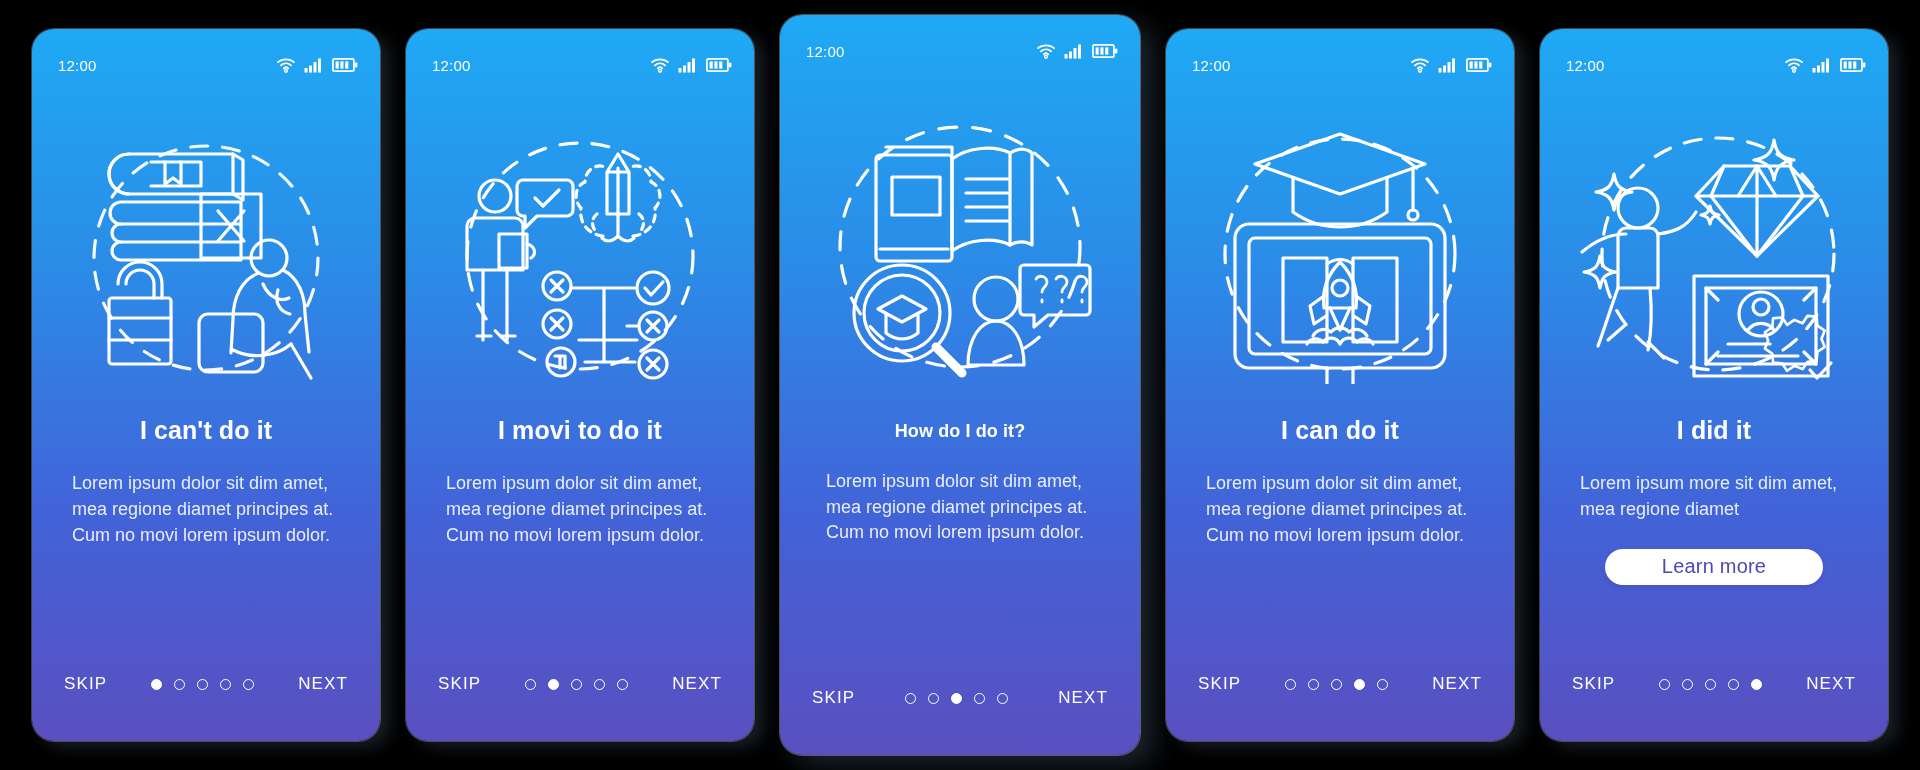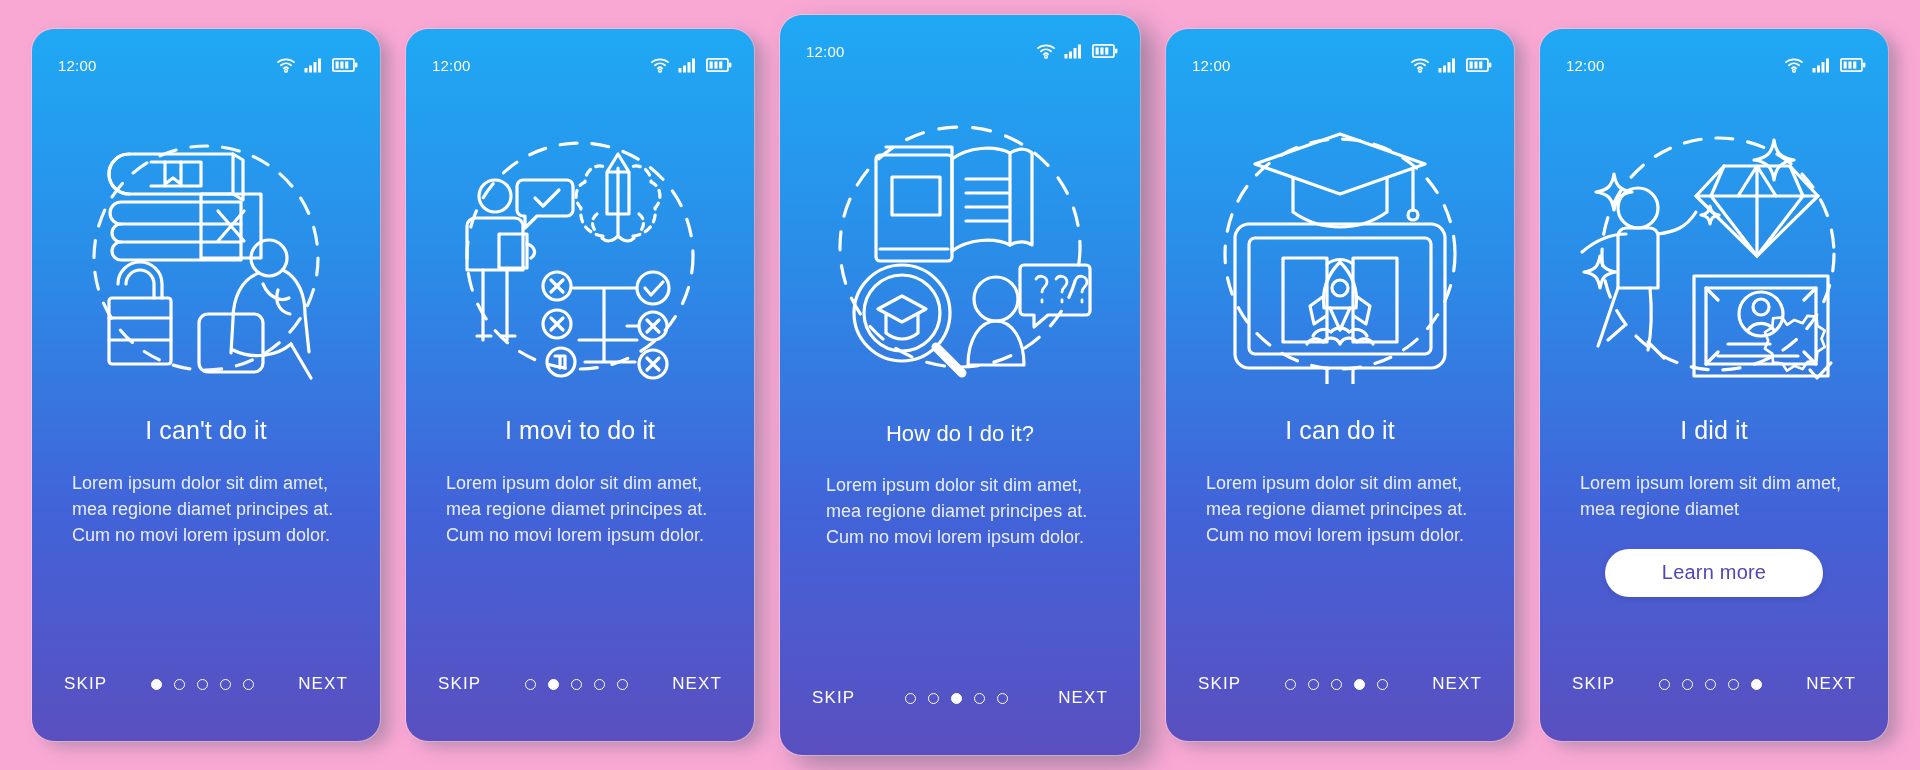--- a/index.html
+++ b/index.html
@@ -9,21 +9,21 @@
     font-family:"Liberation Sans", sans-serif;
     overflow:hidden;
   }
   .stage{
     position:relative;
     width:1920px;height:770px;
     display:flex;
     align-items:center;
     justify-content:center;
     gap:26px;
-    background:#f9a8d4;
+    background:#000000;
   }
   .phone{
     position:relative;
     width:348px;
     height:712px;
     border-radius:22px;
     overflow:hidden;
     background:linear-gradient(180deg,#1fa9f4 0%,#2a8de8 32%,#4263d8 68%,#5a4fc0 100%);
     box-shadow:0 0 0 1px rgba(255,255,255,.25), 10px 6px 16px rgba(70,90,110,.35);
     display:flex;
@@ -67,42 +67,42 @@
   .content{
     flex:1 1 auto;
     display:flex;
     flex-direction:column;
     align-items:center;
     padding:0 24px;
   }
   .title{
     color:#ffffff;
     font-size:25px;
-    font-weight:400;
+    font-weight:700;
     line-height:1.2;
     text-align:center;
     margin:14px 0 0 0;
     letter-spacing:.1px;
   }
-  .phone.featured .title{font-size:22px;}
+  .phone.featured .title{font-size:18px;}
   .body{
     color:#e8eefb;
     font-size:18px;
     line-height:1.44;
     margin:26px 0 0 0;
     max-width:268px;
     font-weight:400;
   }
   .cta{
     margin-top:26px;
     background:#ffffff;
     color:#5146b8;
     border:none;
     border-radius:26px;
-    height:48px;
+    height:36px;
     min-width:218px;
     font-size:20px;
     font-family:"Liberation Sans", sans-serif;
     letter-spacing:.2px;
     cursor:pointer;
     box-shadow:0 2px 5px rgba(40,40,90,.18);
   }
 
   
   .footer{
@@ -494,21 +494,21 @@
         <path d="M150 226 h42 M140 238 h80"></path>
 
         <path d="M232 222 l9 -6 l10 4 l6 -9 l11 1 l1 11 l9 6 l-4 10 l4 10 l-9 6 l-1 11 l-11 1 l-6 9 l-10 -4 l-9 6 l-6 -9 l-11 -1 l-1 -11 l-9 -6 l4 -10 l-4 -10 l9 -6 l1 -11 l11 -1 z" transform="translate(-14,-8) scale(0.82) translate(40,40)"></path>
         <path d="M232 252 l7 8 l14 -15"></path>
         <path d="M228 276 l-8 26 l16 -8 l10 12 l8 -26"></path>
       </svg>
     </div>
 
     <div class="content">
       <h2 class="title">I did it</h2>
-      <p class="body">Lorem ipsum lorem sit dim amet, mea regione diamet</p>
+      <p class="body">Lorem ipsum more sit dim amet, mea regione diamet</p>
       <button class="cta">Learn more</button>
     </div>
 
     <div class="footer">
       <button class="navlink">SKIP</button>
       <div class="dots">
         <span class="dot"></span>
         <span class="dot"></span>
         <span class="dot"></span>
         <span class="dot"></span>

